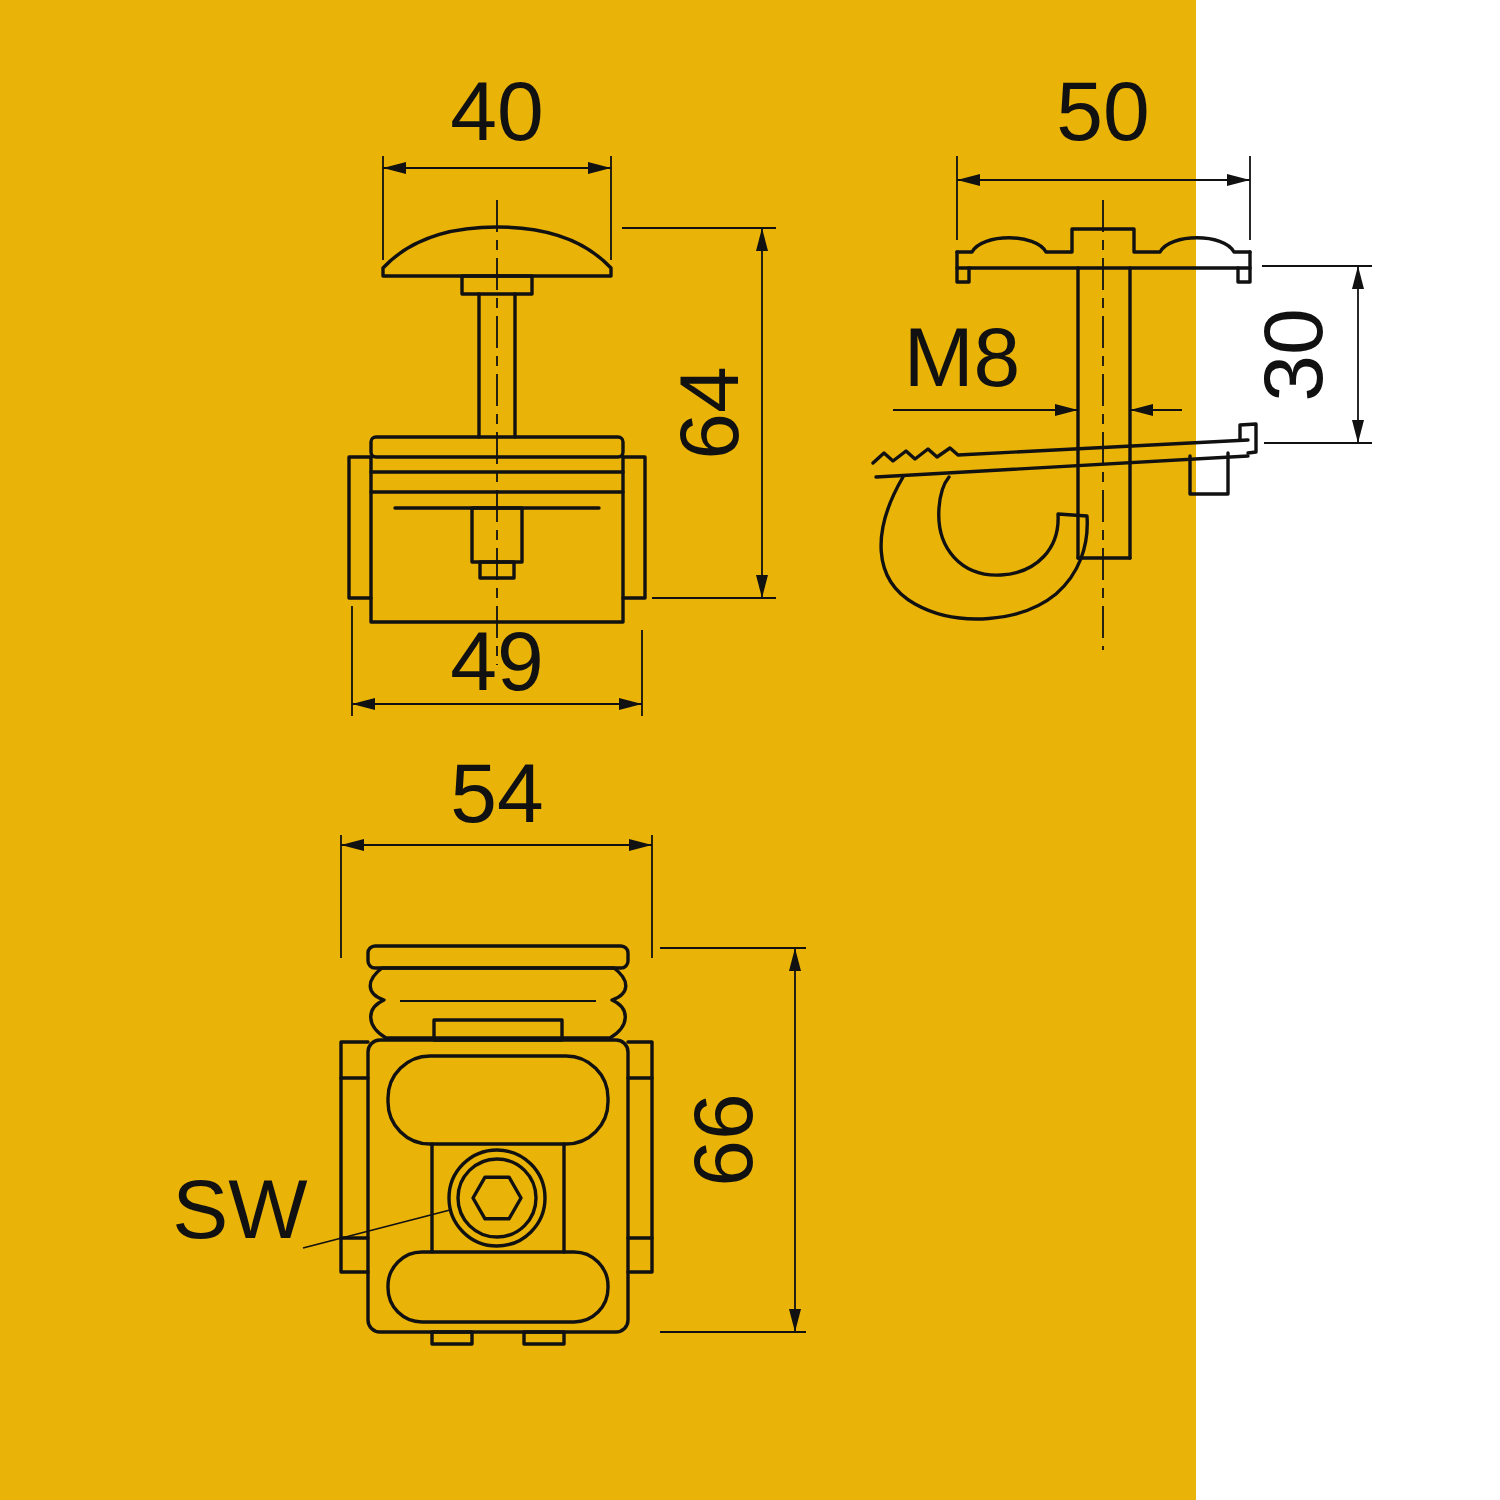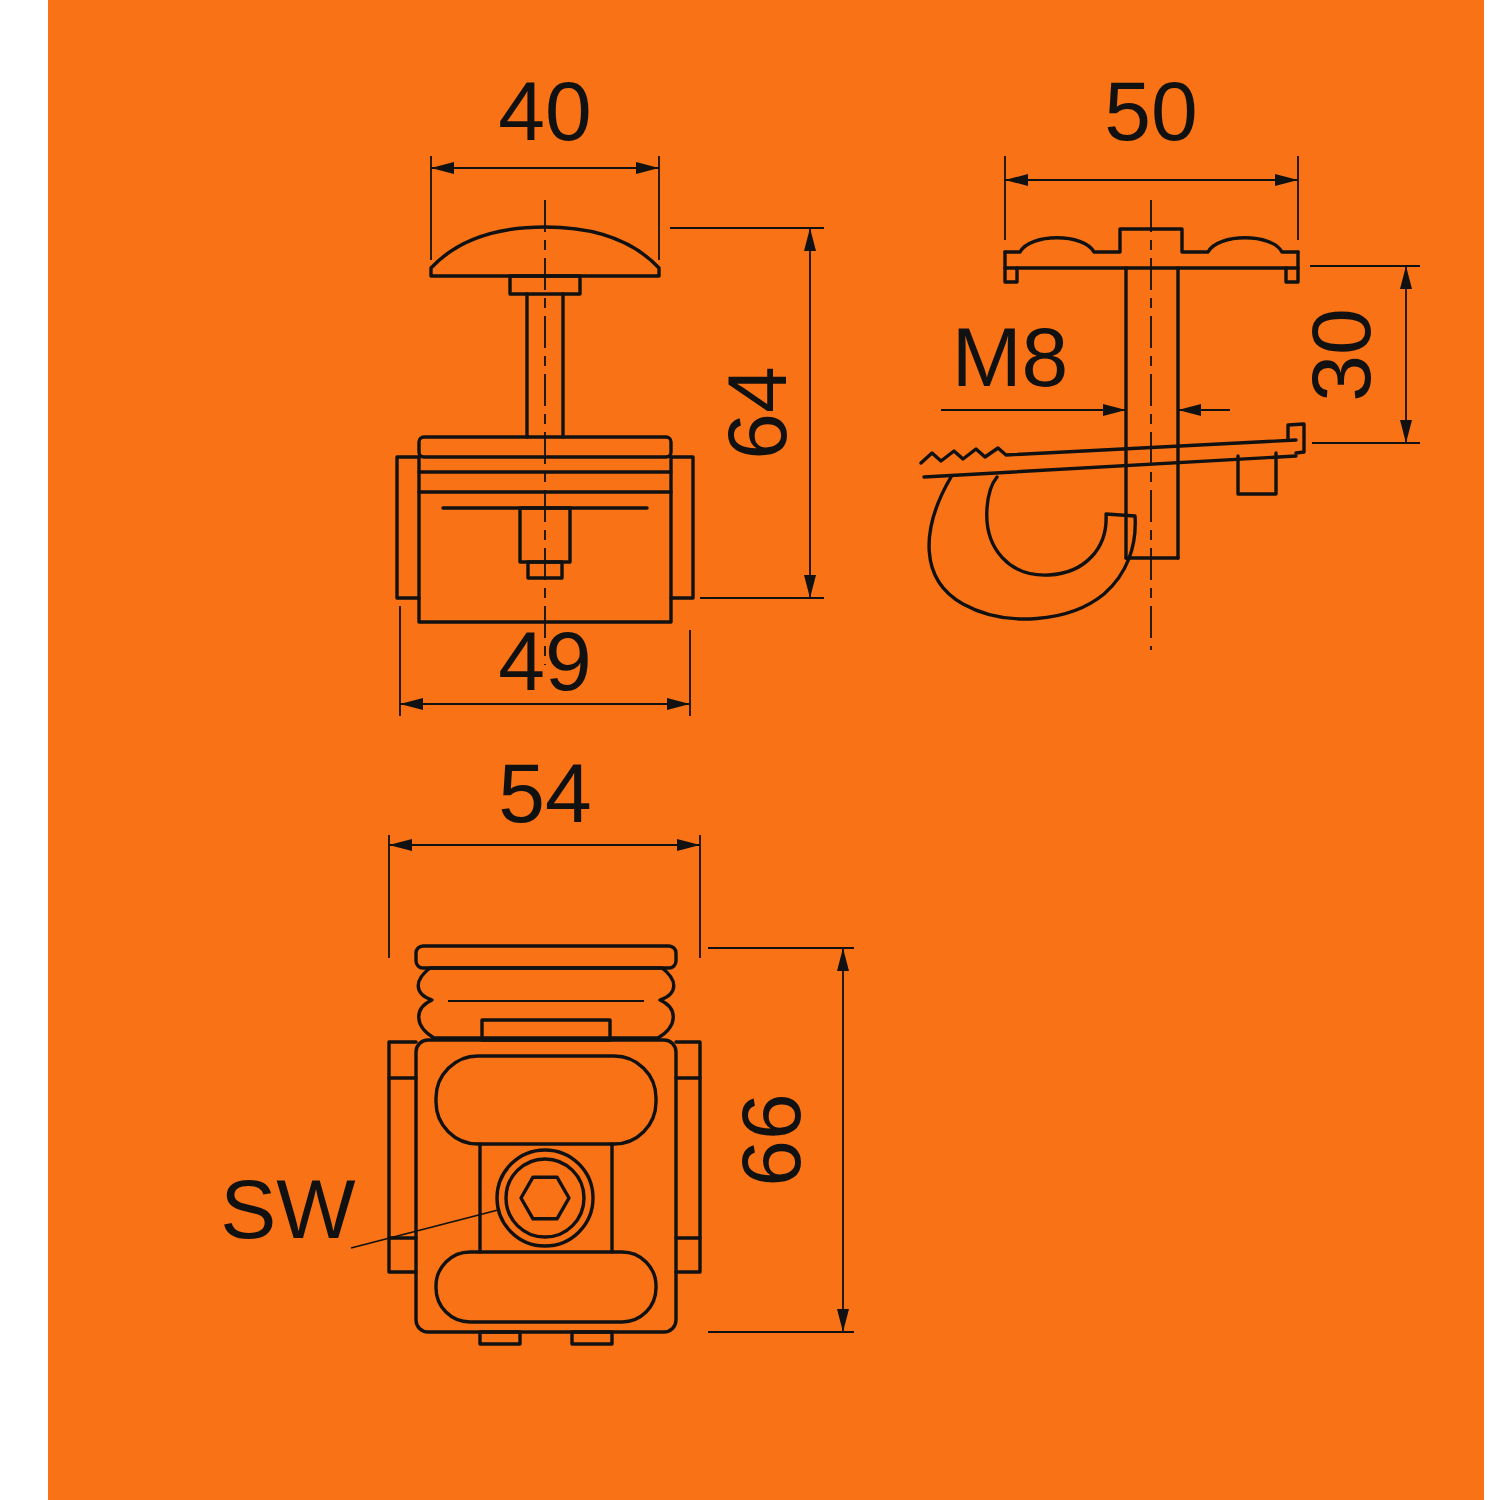--- a/index.html
+++ b/index.html
@@ -5,24 +5,23 @@
   html, body {
     margin: 0;
     padding: 0;
     background: #ffffff;
     width: 1500px;
     height: 1500px;
     font-family: "Liberation Sans", sans-serif;
   }
   .canvas-wrap {
     position: relative;
-    width: 1436px;
+    width: 1196px;
     height: 1500px;
-    background: #f97316;
-    margin-left: 48px;
+    background: #eab308;
   }
   svg { display: block; }
   .obj {
     fill: none;
     stroke: #111111;
     stroke-width: 3.4;
     stroke-linejoin: round;
     stroke-linecap: round;
   }
   .thin {

